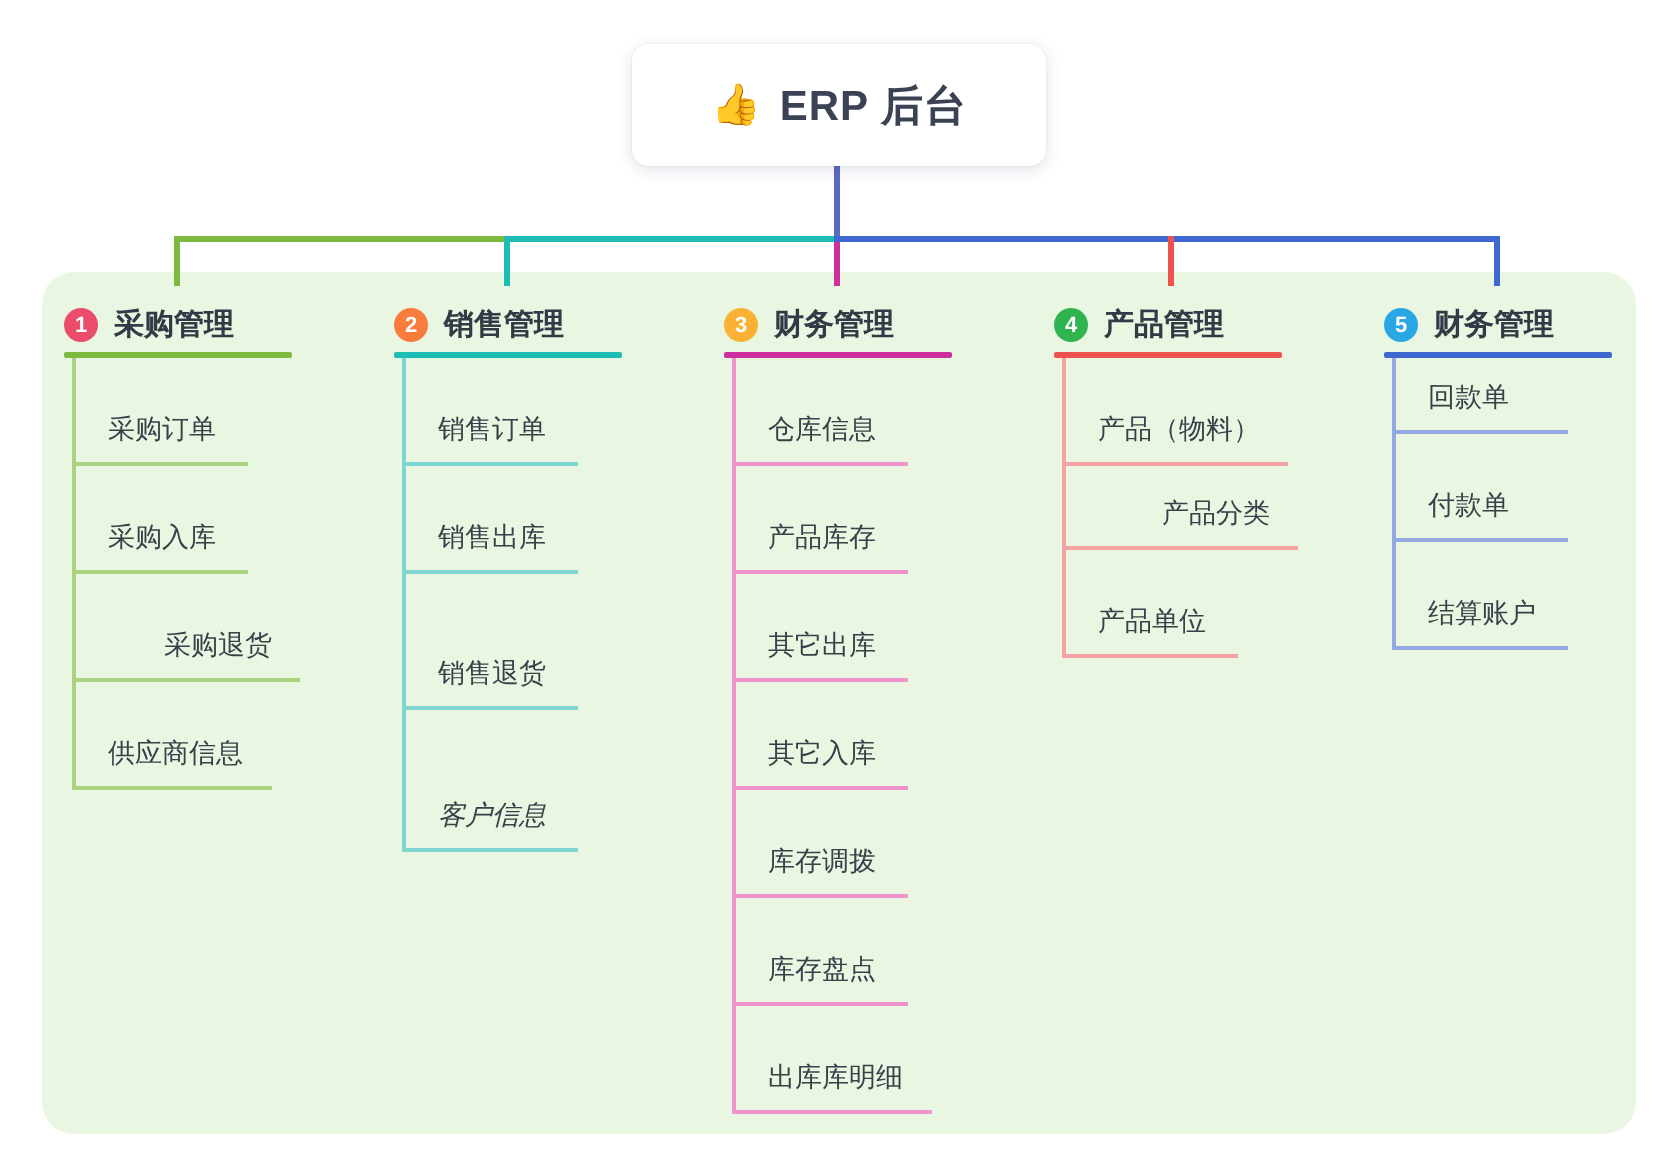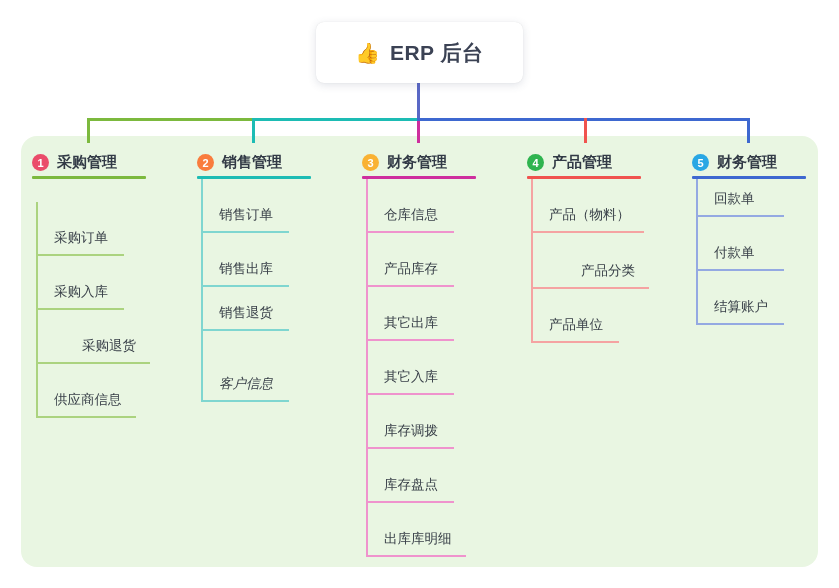--- a/index.html
+++ b/index.html
@@ -66,36 +66,36 @@
     <span>ERP 后台</span>
   </div>
   <div id="branches-layer">
       <div class="branch" style="left: 32px; top: 149px;">
         <div class="branch-header">
           <span class="badge" style="background: rgb(234, 76, 106);">1</span>
           <span class="branch-title">采购管理</span>
         </div>
         <div class="branch-rule" style="background: rgb(124, 185, 62);"></div>
         <div class="children" style="border-left-color: rgb(171, 211, 127);">
-          <div class="child" style="border-bottom-color: rgb(171, 211, 127); height: 54px; margin-top: 23px;">采购订单</div>
+          <div class="child" style="border-bottom-color: rgb(171, 211, 127); height: 54px;">采购订单</div>
           <div class="child" style="border-bottom-color: rgb(171, 211, 127); height: 54px;">采购入库</div>
           <div class="child" style="border-bottom-color: rgb(171, 211, 127); height: 54px; padding-left: 44px;">采购退货</div>
           <div class="child" style="border-bottom-color: rgb(171, 211, 127); height: 54px;">供应商信息</div>
         </div>
       </div>
       <div class="branch" style="left: 197px; top: 149px;">
         <div class="branch-header">
           <span class="badge" style="background: rgb(249, 124, 61);">2</span>
           <span class="branch-title">销售管理</span>
         </div>
         <div class="branch-rule" style="background: rgb(29, 188, 180);"></div>
         <div class="children" style="border-left-color: rgb(127, 214, 208);">
           <div class="child" style="border-bottom-color: rgb(127, 214, 208); height: 54px;">销售订单</div>
           <div class="child" style="border-bottom-color: rgb(127, 214, 208); height: 54px;">销售出库</div>
-          <div class="child" style="border-bottom-color: rgb(127, 214, 208); height: 44px;">销售退货</div>
+          <div class="child" style="border-bottom-color: rgb(127, 214, 208); height: 68px;">销售退货</div>
           <div class="child" style="border-bottom-color: rgb(127, 214, 208); height: 71px; font-style: italic;">客户信息</div>
         </div>
       </div>
       <div class="branch" style="left: 362px; top: 149px;">
         <div class="branch-header">
           <span class="badge" style="background: rgb(249, 178, 51);">3</span>
           <span class="branch-title">财务管理</span>
         </div>
         <div class="branch-rule" style="background: rgb(206, 47, 158);"></div>
         <div class="children" style="border-left-color: rgb(239, 147, 205);">
@@ -109,21 +109,21 @@
         </div>
       </div>
       <div class="branch" style="left: 527px; top: 149px;">
         <div class="branch-header">
           <span class="badge" style="background: rgb(47, 180, 79);">4</span>
           <span class="branch-title">产品管理</span>
         </div>
         <div class="branch-rule" style="background: rgb(240, 83, 79);"></div>
         <div class="children" style="border-left-color: rgb(245, 163, 162);">
           <div class="child" style="border-bottom-color: rgb(245, 163, 162); height: 54px;">产品（物料）</div>
-          <div class="child" style="border-bottom-color: rgb(245, 163, 162); height: 56px; padding-left: 48px;">产品分类</div>
+          <div class="child" style="border-bottom-color: rgb(245, 163, 162); height: 42px; padding-left: 48px;">产品分类</div>
           <div class="child" style="border-bottom-color: rgb(245, 163, 162); height: 54px;">产品单位</div>
         </div>
       </div>
       <div class="branch" style="left: 692px; top: 149px;">
         <div class="branch-header">
           <span class="badge" style="background: rgb(41, 167, 228);">5</span>
           <span class="branch-title">财务管理</span>
         </div>
         <div class="branch-rule" style="background: rgb(62, 104, 208);"></div>
         <div class="children" style="border-left-color: rgb(148, 169, 226);">

